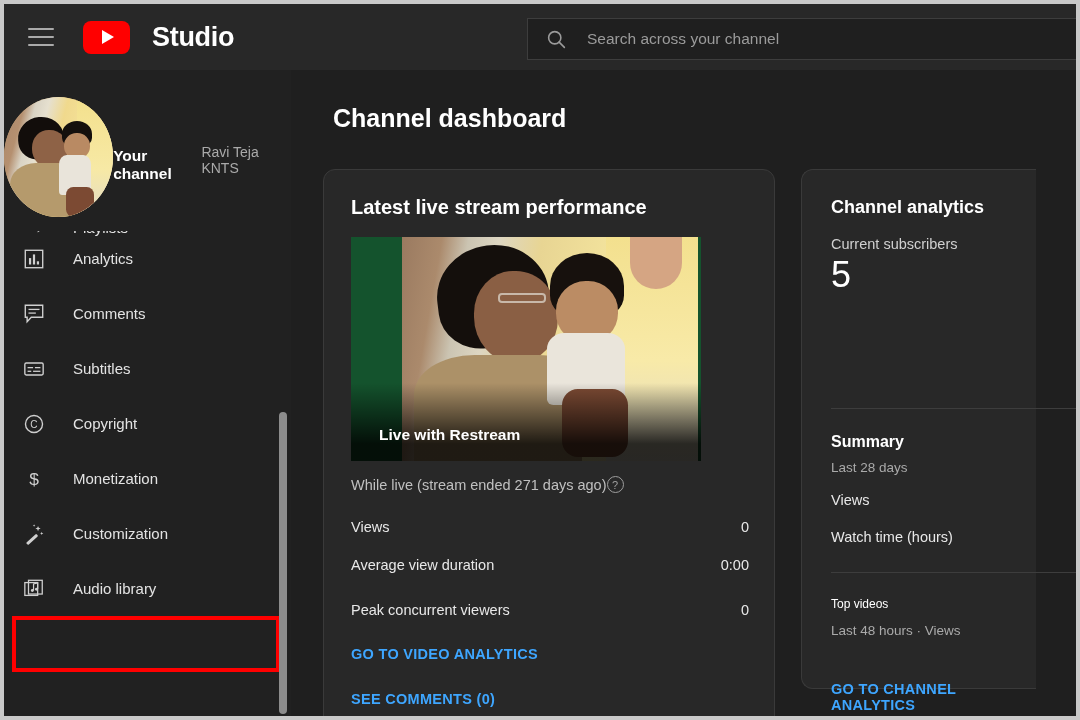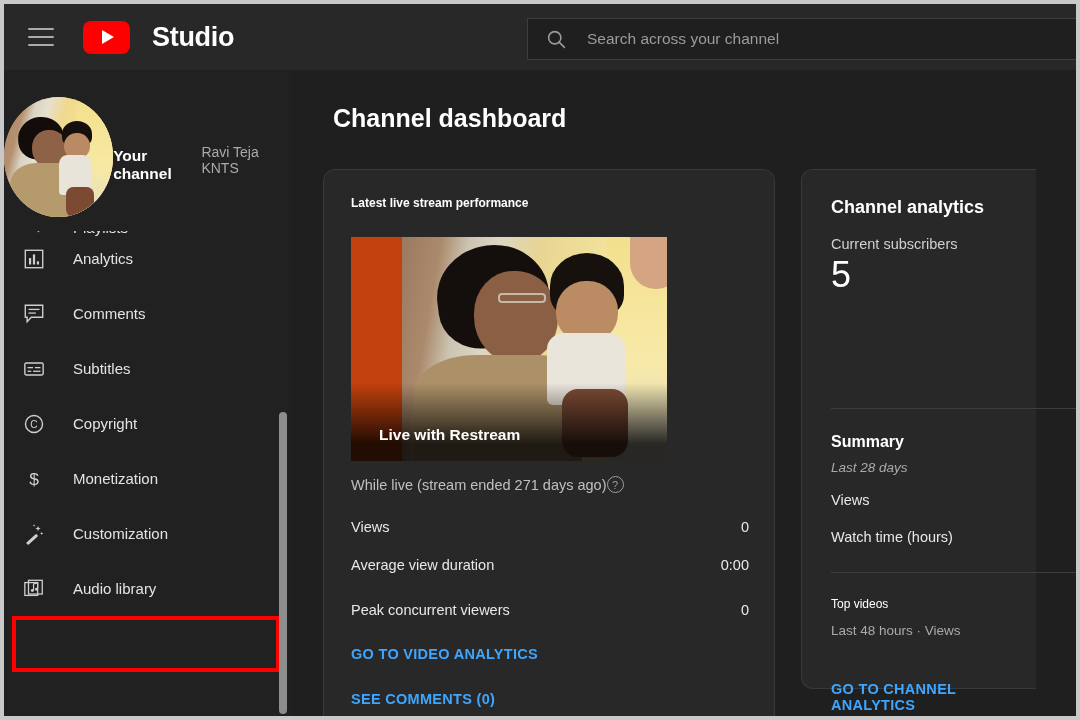--- a/index.html
+++ b/index.html
@@ -283,29 +283,29 @@
   }
 
   #card-live {
     left: 32px; top: 99px;
     width: 452px; height: 600px;
   }
   #live-title {
     position: absolute;
     left: 27px; top: 26px;
     color: #ffffff;
-    font-size: 12px;
+    font-size: 20px;
     font-weight: bold;
   }
 
   #thumb {
     position: absolute;
     left: 27px; top: 67px;
-    width: 316px; height: 224px;
-    background: #c2410c;
+    width: 350px; height: 224px;
+    background: #14532d;
     overflow: hidden;
   }
   #thumb .photo {
     position: absolute;
     left: 51px; top: 0;
     width: 296px; height: 224px;
     background:
       linear-gradient(100deg,
         #9a7a60 0%, #ab8a6c 12%, #cbc4b2 20%,
         #ddd6c2 29%, #e8d593 42%, #f2e29c 62%,
@@ -486,21 +486,20 @@
     left: 29px; top: 263px;
     color: #ffffff;
     font-size: 16px;
     font-weight: bold;
   }
   #summary-sub {
     position: absolute;
     left: 29px; top: 290px;
     color: #aaaaaa;
     font-size: 13.5px;
-    font-style: italic;
   }
   #summary-row-0 {
     position: absolute;
     left: 29px; top: 322px;
     color: #e8e8e8;
     font-size: 14.5px;
   }
   #summary-row-1 {
     position: absolute;
     left: 29px; top: 359px;

